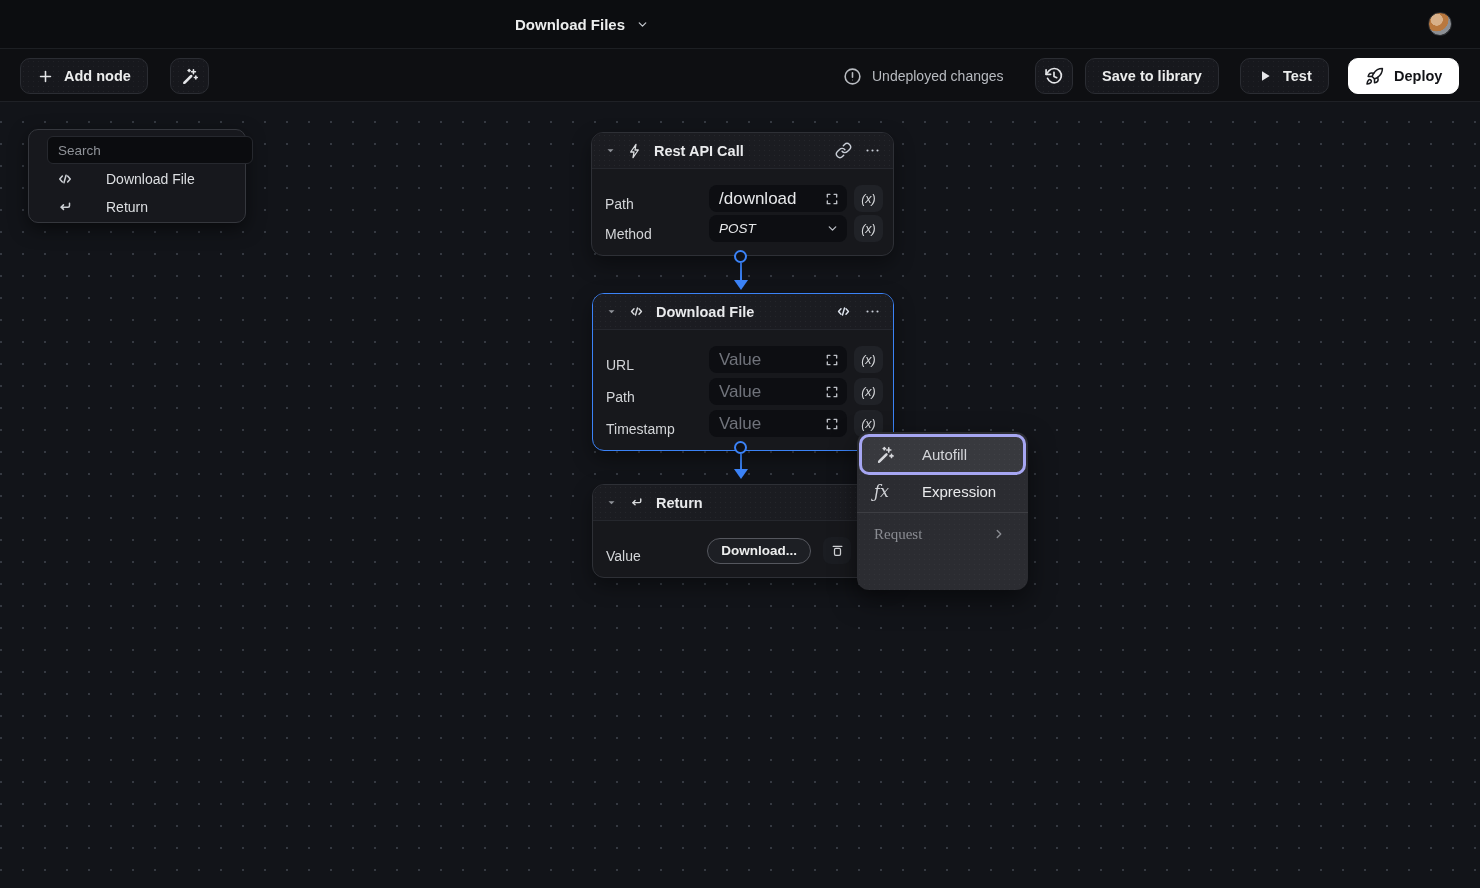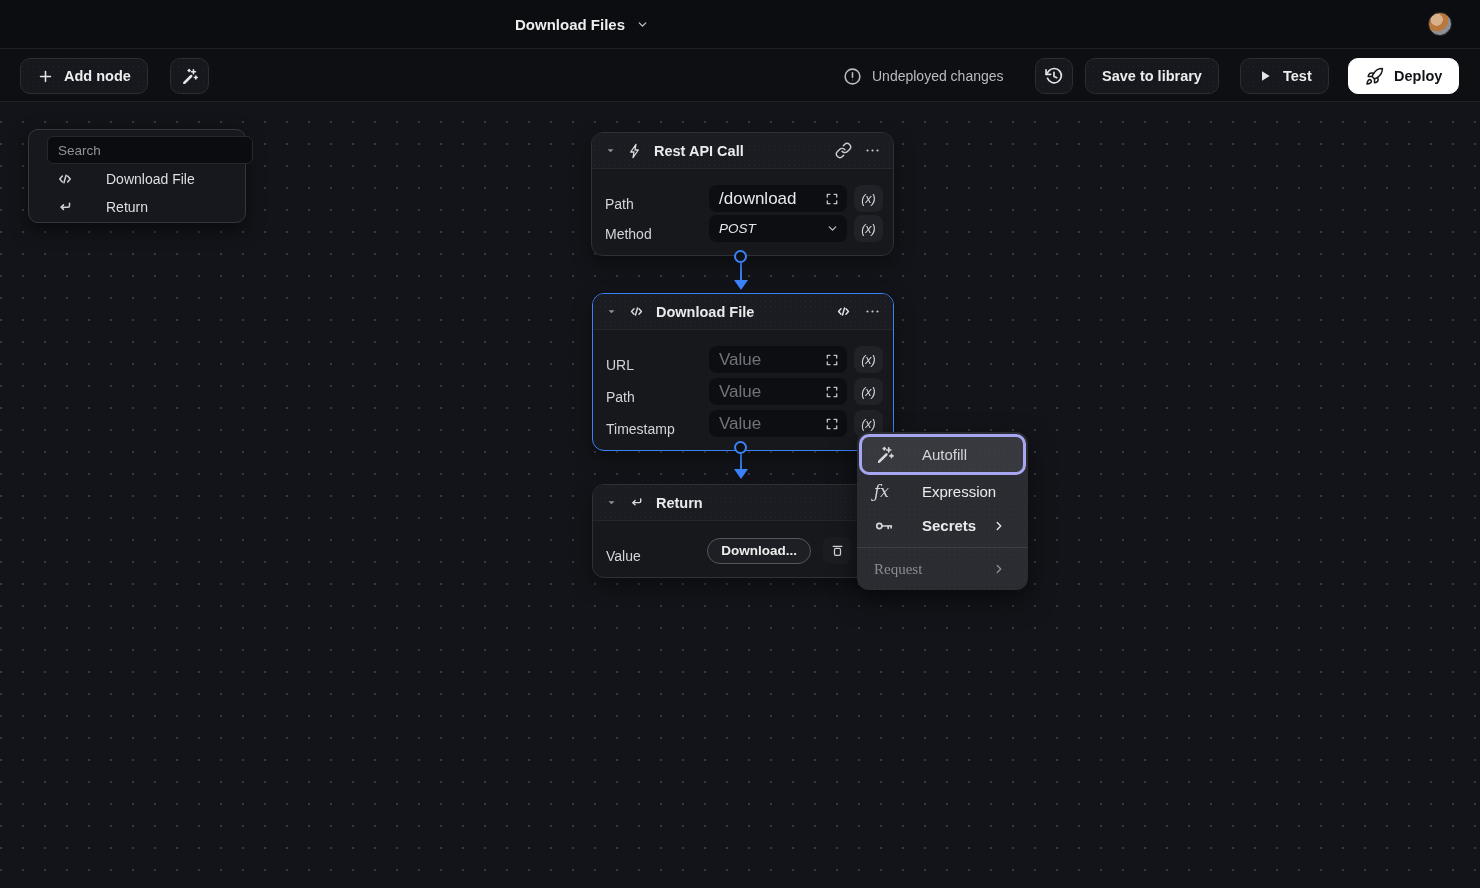--- a/index.html
+++ b/index.html
@@ -421,36 +421,20 @@
             <path d="M19.8 11.3v3.6M18 13.1h3.6"></path>
             <path d="M11.2 3v2.6M9.9 4.3h2.6"></path>
           </svg>
       </span>
       <span class="mlabel">Autofill</span>
     </div>
     <div class="ctx-item">
       <span class="icon fx-glyph">ƒx</span>
       <span class="mlabel">Expression</span>
     </div>
-    <div class="ctx-item sec bold">
-      <span class="icon">
-        <svg width="20" height="20" viewBox="0 0 24 24" fill="none" stroke="currentColor" stroke-width="2" stroke-linecap="round" stroke-linejoin="round">
-            <circle cx="6.4" cy="12" r="3.1"></circle>
-            <path d="M9.5 12H21"></path>
-            <path d="M17 12v3"></path>
-            <path d="M20.5 12v2.4"></path>
-          </svg>
-      </span>
-      <span class="mlabel">Secrets</span>
-      <span class="icon sub-chev">
-        <svg width="14" height="14" viewBox="0 0 24 24" fill="none" stroke="currentColor" stroke-width="2.4" stroke-linecap="round" stroke-linejoin="round">
-            <polyline points="9 6 15 12 9 18"></polyline>
-          </svg>
-      </span>
-    </div>
     <div class="ctx-div"></div>
     <div class="ctx-item disabled">
       <span class="mlabel">Request</span>
       <span class="icon sub-chev">
         <svg width="14" height="14" viewBox="0 0 24 24" fill="none" stroke="currentColor" stroke-width="2.4" stroke-linecap="round" stroke-linejoin="round">
             <polyline points="9 6 15 12 9 18"></polyline>
           </svg>
       </span>
     </div>
   </div>

